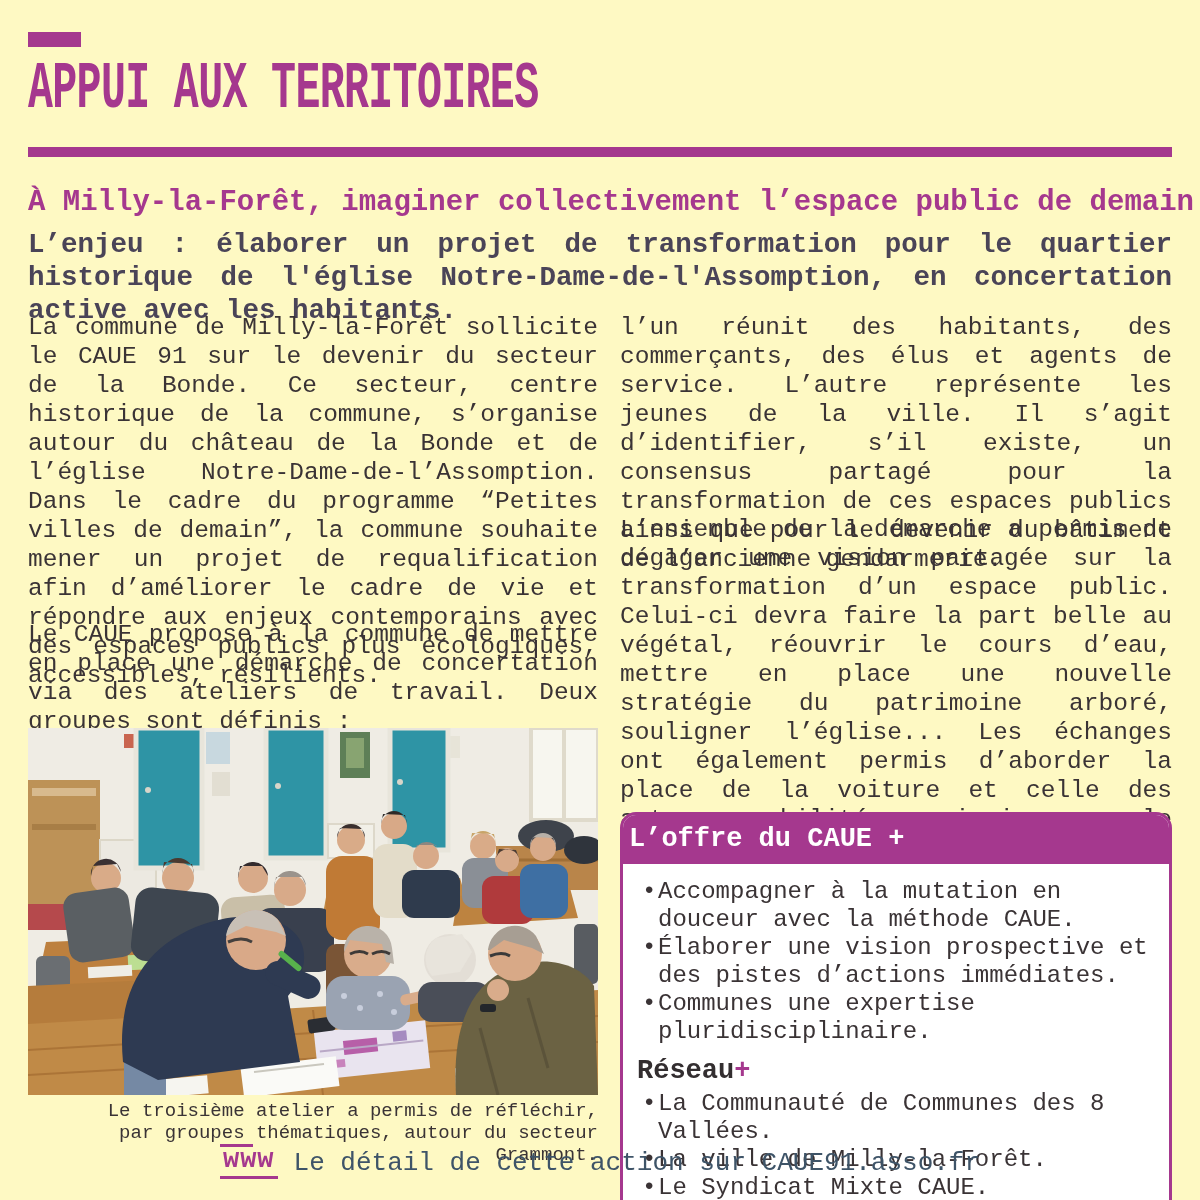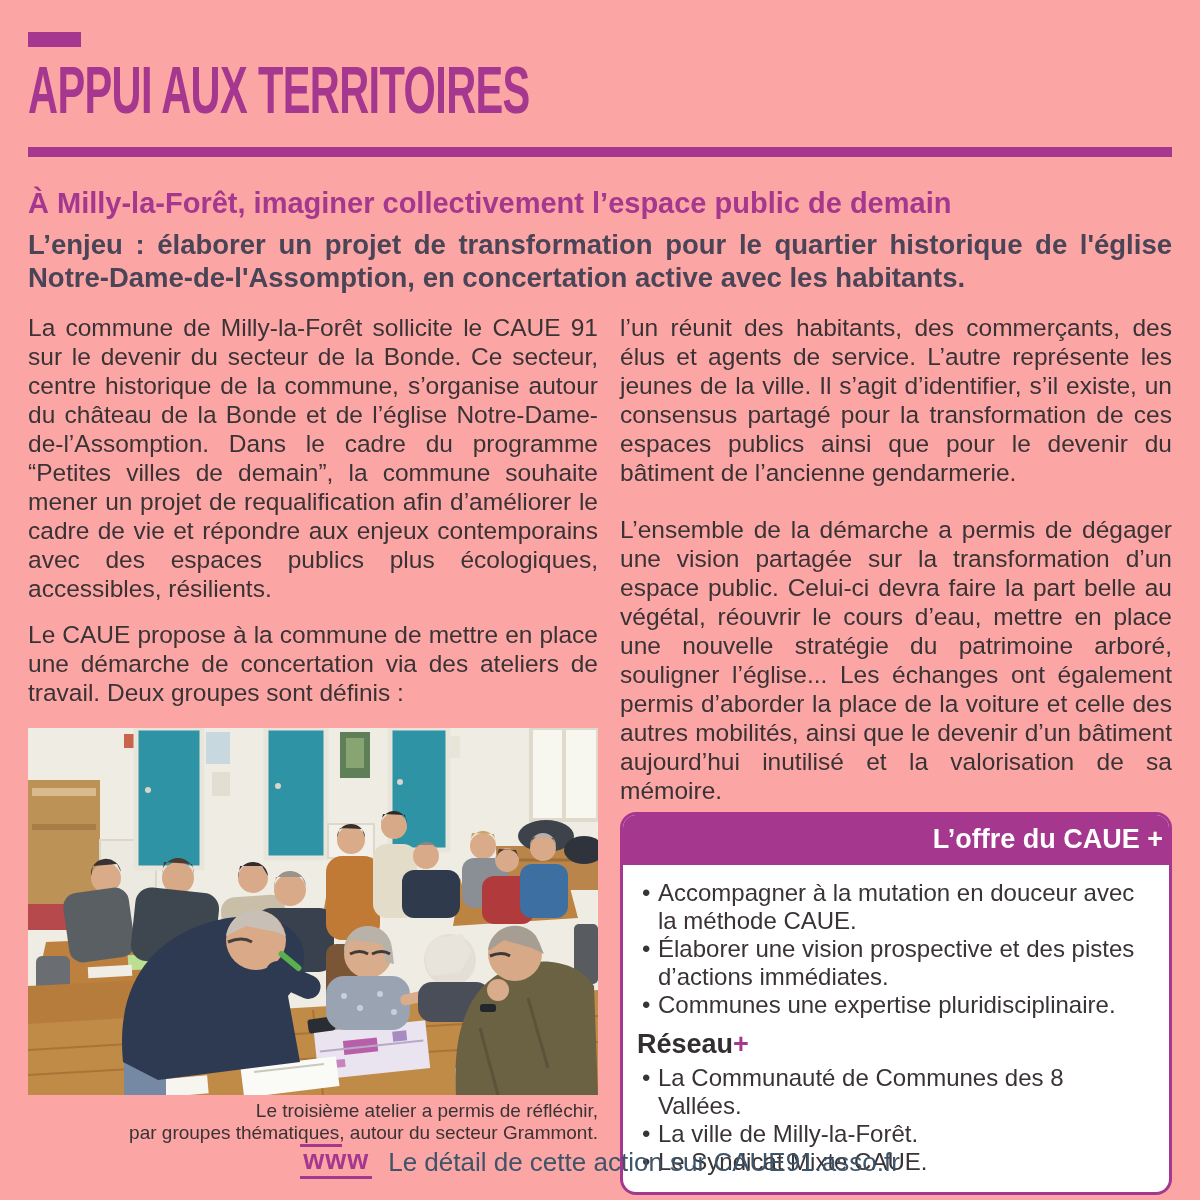--- a/index.html
+++ b/index.html
@@ -1,18 +1,18 @@
 <!DOCTYPE html>
 <html lang="fr"><head>
 <meta charset="utf-8">
 <style>
   html,body{margin:0;padding:0;background:#ffffff;}
   .page{
-    position:relative;width:1200px;height:1200px;background:#fca5a5;overflow:hidden;
-    font-family:Liberation Sans, sans-serif;color:#3A3335;
+    position:relative;width:1200px;height:1200px;background:#fef9c3;overflow:hidden;
+    font-family:Liberation Mono, monospace;color:#3A3335;
   }
   .accent-dash{position:absolute;left:28px;top:32px;width:53px;height:15px;background:#A5388E;}
   .page-title{
     position:absolute;left:28px;top:56px;margin:0;color:#A5388E;
     font-size:67px;font-weight:bold;letter-spacing:-1px;white-space:nowrap;
     transform:scaleX(0.62);transform-origin:left center;line-height:1.0;
   }
   .rule{position:absolute;left:28px;top:147px;width:1144px;height:10px;background:#A5388E;}
   .article-title{
     position:absolute;left:28px;top:186px;width:1144px;margin:0;
@@ -35,21 +35,21 @@
   .photo-frame svg{display:block;}
   .photo-caption{
     position:absolute;left:28px;top:1100px;width:570px;text-align:right;
     font-size:19px;line-height:22px;color:#3A3335;
   }
   .offer-box{
     position:absolute;left:620px;top:812px;width:552px;box-sizing:border-box;
     border:3px solid #A5388E;border-radius:16px;background:#ffffff;overflow:hidden;
   }
   .offer-head{
-    background:#A5388E;color:#ffffff;text-align:right;
+    background:#A5388E;color:#ffffff;text-align:left;
     font-size:27px;font-weight:bold;padding:9px 6px 10px 6px;
   }
   .offer-body{padding:14px 16px 16px 14px;}
   ul.bullets{list-style:none;margin:0;padding:0;}
   ul.bullets li{
     position:relative;padding-left:21px;font-size:24px;line-height:28px;color:#3A3335;
   }
   ul.bullets li::before{content:"•";position:absolute;left:5px;top:0;color:#3A3335;}
   .network-title{margin:10px 0 4px 0;font-size:27px;font-weight:bold;color:#332E30;}
   .network-title .plus{color:#A5388E;}

